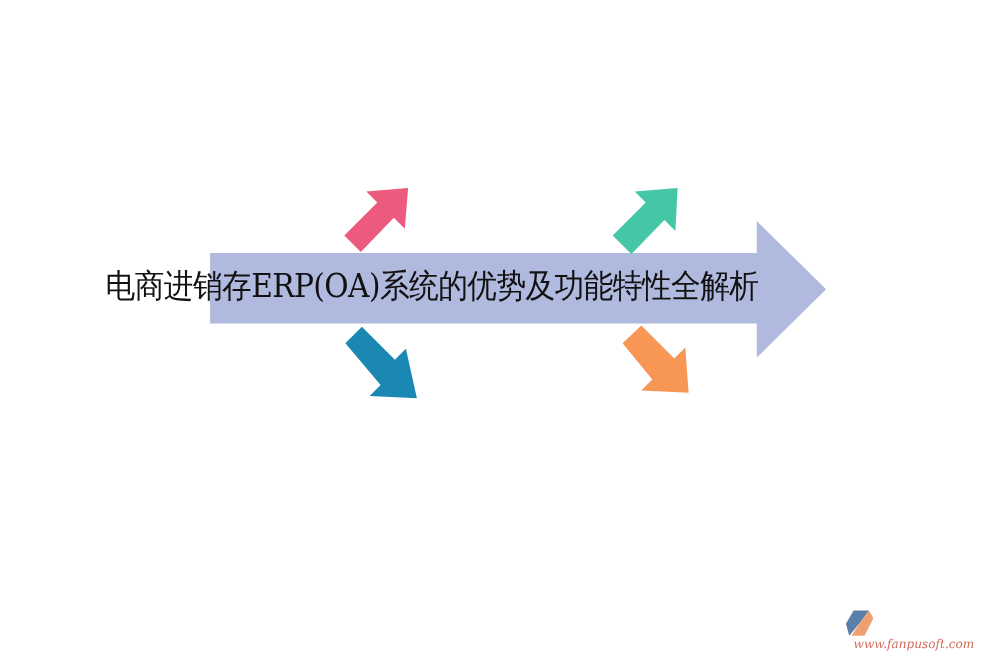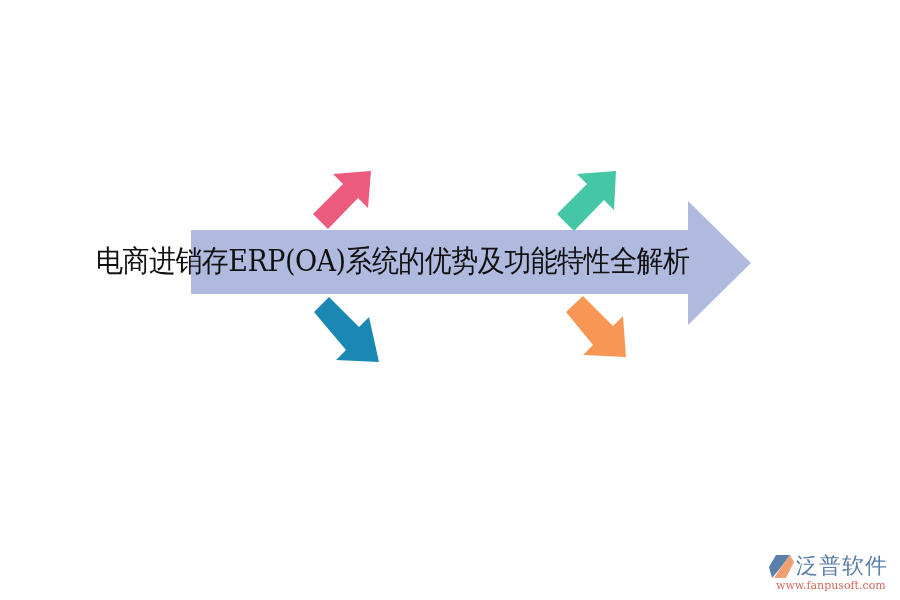--- a/index.html
+++ b/index.html
@@ -57,20 +57,21 @@
     }
     .logo-url {
       position: absolute;
       left: 8px;
       top: 27px;
       font-size: 11px;
       line-height: 13px;
       color: #d06a5a;
       font-family: "DejaVu Serif", "Liberation Serif", serif;
       white-space: nowrap;
+      font-style: italic;
     }
   </style>
 </head>
 <body>
 
 <svg class="canvas" viewBox="0 0 900 600" width="900" height="600" xmlns="http://www.w3.org/2000/svg">
 
   <polygon points="191,230 688,230 688,201 751,263 688,325 688,294 191,294" fill="#b0b9de"></polygon>
 
   <g>
@@ -90,15 +91,14 @@
   </g>
 </svg>
 
 <div class="title">电商进销存ERP(OA)系统的优势及功能特性全解析</div>
 
 <div class="logo">
   <svg class="logo-mark" viewBox="0 0 28 26" xmlns="http://www.w3.org/2000/svg">
     <polygon points="8,1 22,1 14,12 4,24 1,13" fill="#5a7fa8"></polygon>
     <polygon points="14,12 22,1 26,8 18,24 6,24" fill="#f0a070"></polygon>
   </svg>
-  <span class="logo-name">泛普软件</span>
   <span class="logo-url">www.fanpusoft.com</span>
 </div>
 
 </body></html>

